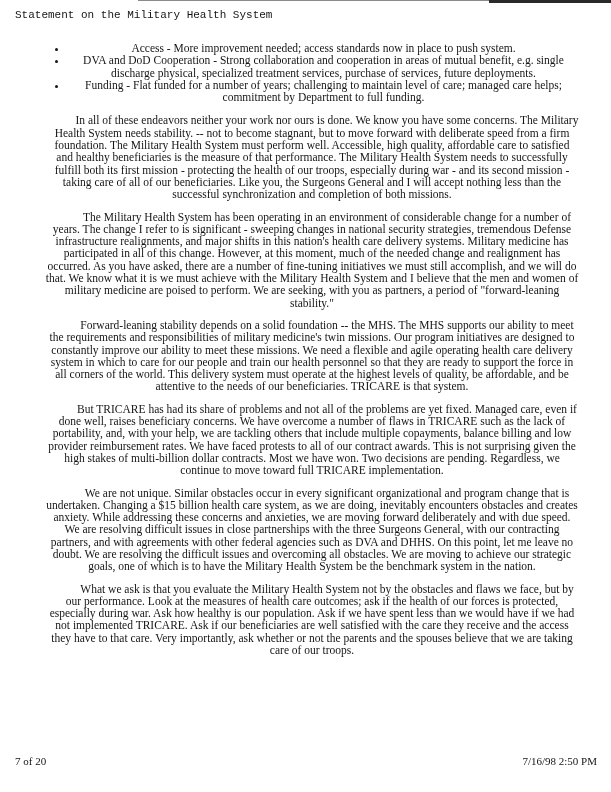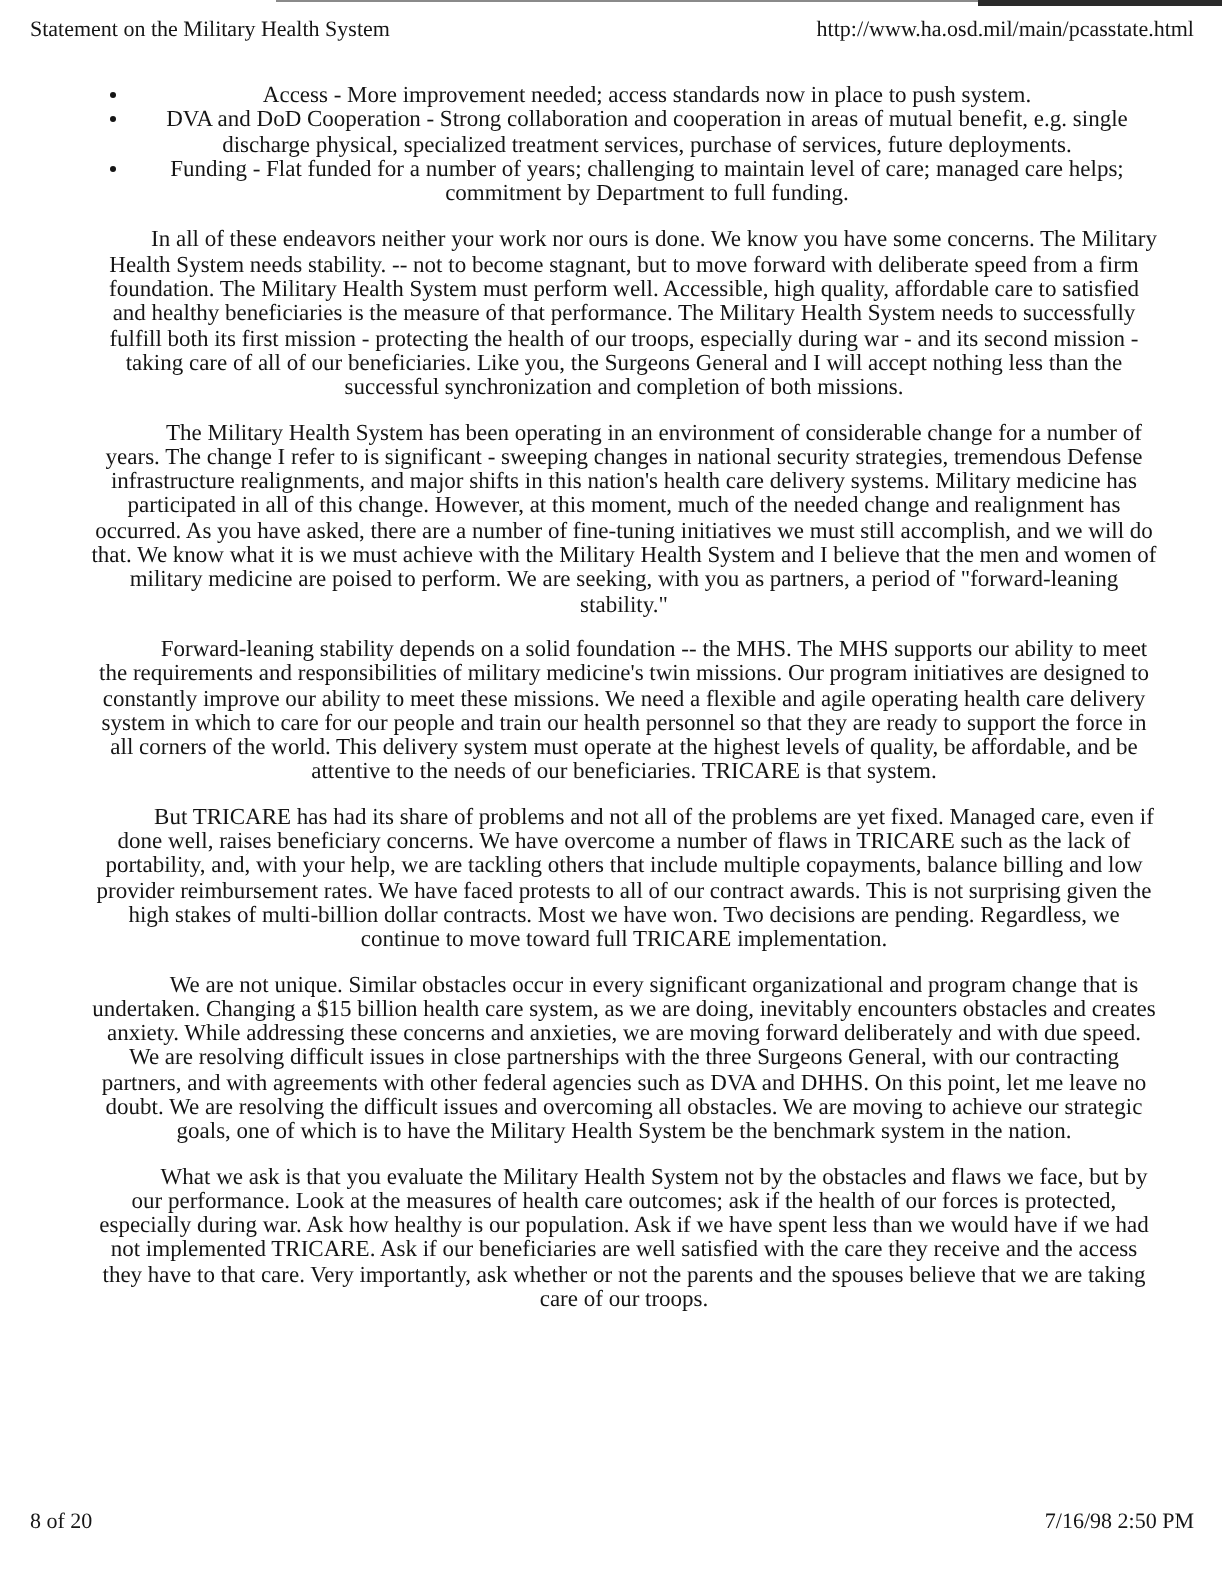--- a/index.html
+++ b/index.html
@@ -36,20 +36,21 @@
     position: absolute;
     top: 9px;
     left: 15px;
     right: 14px;
     display: flex;
     justify-content: space-between;
     align-items: center;
     font-size: 11px;
     line-height: 13px;
     white-space: nowrap;
+    font-family: Liberation Mono, monospace;
   }
   .content {
     position: absolute;
     top: 42px;
     left: 33px;
     width: 546px;
     font-size: 11.5px;
     line-height: 12.3px;
     text-align: center;
   }
@@ -82,33 +83,32 @@
   }
 </style>
 </head>
 <body>
 
 <div class="artifact-thin"></div>
 <div class="artifact-thick"></div>
 
 <div class="page-header">
   <span>Statement on the Military Health System</span>
-  <span>http://www.ha.osd.mil/main/pcasstate.html</span>
 </div>
 
 <div class="content">
   <ul class="bullets">
     <li><span>Access - More improvement needed; access standards now in place to push system.</span></li>
     <li><span>DVA and DoD Cooperation - Strong collaboration and cooperation in areas of mutual benefit, e.g. single discharge physical, specialized treatment services, purchase of services, future deployments.</span></li>
     <li><span>Funding - Flat funded for a number of years; challenging to maintain level of care; managed care helps; commitment by Department to full funding.</span></li>
   </ul>
   <p>In all of these endeavors neither your work nor ours is done. We know you have some concerns. The Military Health System needs stability. -- not to become stagnant, but to move forward with deliberate speed from a firm foundation. The Military Health System must perform well. Accessible, high quality, affordable care to satisfied and healthy beneficiaries is the measure of that performance. The Military Health System needs to successfully fulfill both its first mission - protecting the health of our troops, especially during war - and its second mission - taking care of all of our beneficiaries. Like you, the Surgeons General and I will accept nothing less than the successful synchronization and completion of both missions.</p>
   <p>The Military Health System has been operating in an environment of considerable change for a number of years. The change I refer to is significant - sweeping changes in national security strategies, tremendous Defense infrastructure realignments, and major shifts in this nation's health care delivery systems. Military medicine has participated in all of this change. However, at this moment, much of the needed change and realignment has occurred. As you have asked, there are a number of fine-tuning initiatives we must still accomplish, and we will do that. We know what it is we must achieve with the Military Health System and I believe that the men and women of military medicine are poised to perform. We are seeking, with you as partners, a period of "forward-leaning stability."</p>
   <p>Forward-leaning stability depends on a solid foundation -- the MHS. The MHS supports our ability to meet the requirements and responsibilities of military medicine's twin missions. Our program initiatives are designed to constantly improve our ability to meet these missions. We need a flexible and agile operating health care delivery system in which to care for our people and train our health personnel so that they are ready to support the force in all corners of the world. This delivery system must operate at the highest levels of quality, be affordable, and be attentive to the needs of our beneficiaries. TRICARE is that system.</p>
   <p>But TRICARE has had its share of problems and not all of the problems are yet fixed. Managed care, even if done well, raises beneficiary concerns. We have overcome a number of flaws in TRICARE such as the lack of portability, and, with your help, we are tackling others that include multiple copayments, balance billing and low provider reimbursement rates. We have faced protests to all of our contract awards. This is not surprising given the high stakes of multi-billion dollar contracts. Most we have won. Two decisions are pending. Regardless, we continue to move toward full TRICARE implementation.</p>
   <p>We are not unique. Similar obstacles occur in every significant organizational and program change that is undertaken. Changing a $15 billion health care system, as we are doing, inevitably encounters obstacles and creates anxiety. While addressing these concerns and anxieties, we are moving forward deliberately and with due speed. We are resolving difficult issues in close partnerships with the three Surgeons General, with our contracting partners, and with agreements with other federal agencies such as DVA and DHHS. On this point, let me leave no doubt. We are resolving the difficult issues and overcoming all obstacles. We are moving to achieve our strategic goals, one of which is to have the Military Health System be the benchmark system in the nation.</p>
   <p>What we ask is that you evaluate the Military Health System not by the obstacles and flaws we face, but by our performance. Look at the measures of health care outcomes; ask if the health of our forces is protected, especially during war. Ask how healthy is our population. Ask if we have spent less than we would have if we had not implemented TRICARE. Ask if our beneficiaries are well satisfied with the care they receive and the access they have to that care. Very importantly, ask whether or not the parents and the spouses believe that we are taking care of our troops.</p>
 </div>
 
 <div class="page-footer">
-  <span>8 of 20</span>
+  <span>7 of 20</span>
   <span>7/16/98 2:50 PM</span>
 </div>
 
 </body></html>

